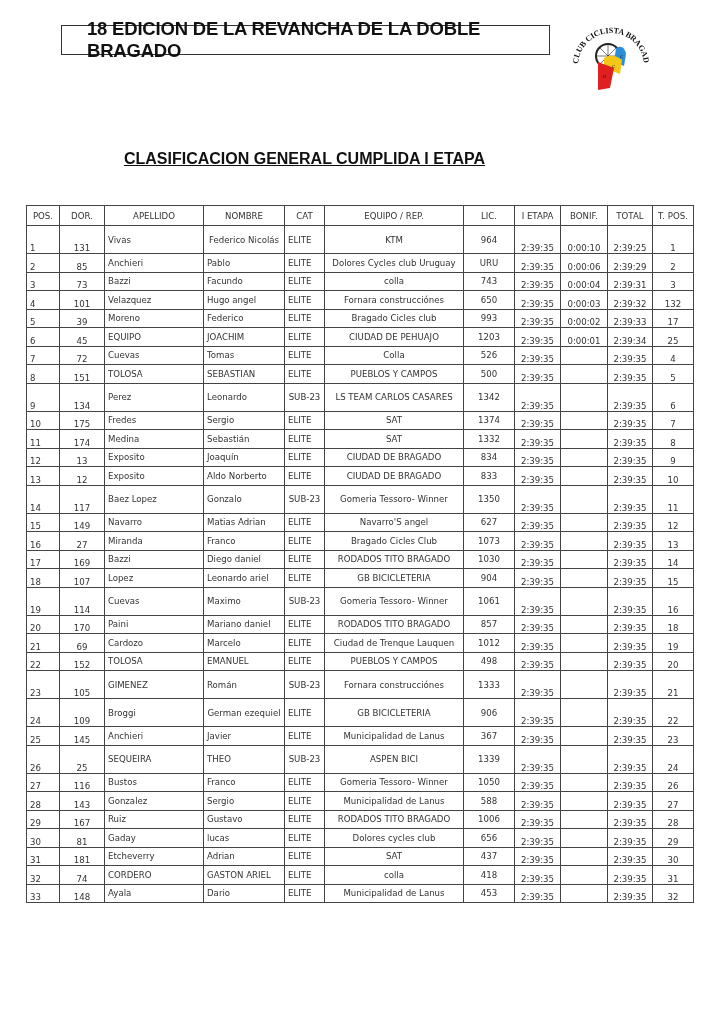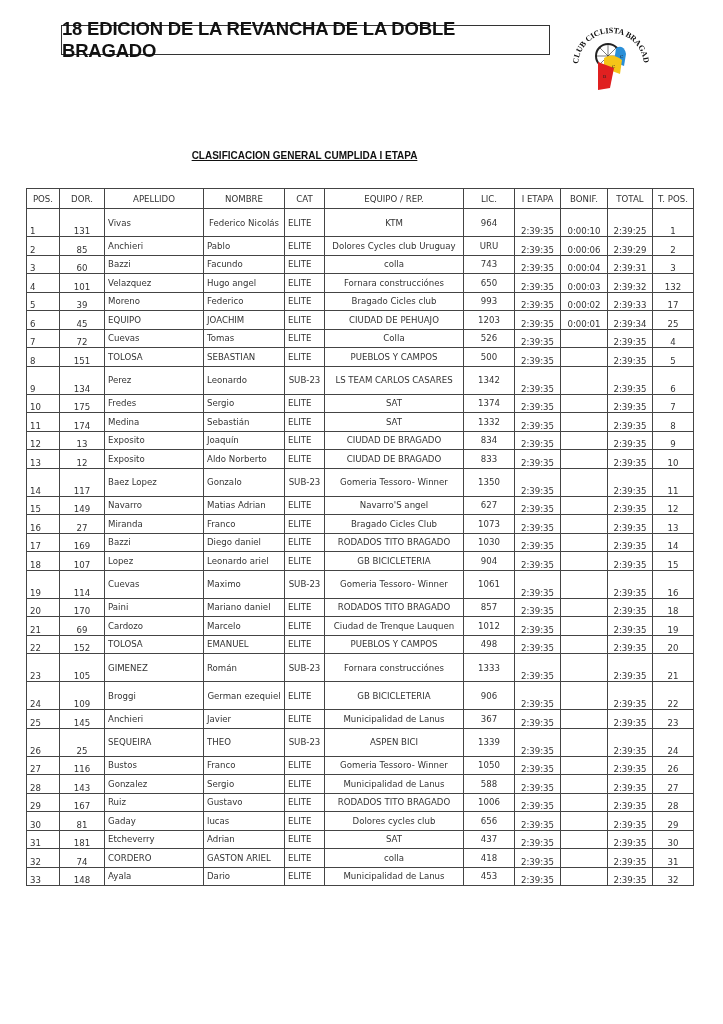--- a/index.html
+++ b/index.html
@@ -3,28 +3,29 @@
   <meta charset="utf-8">
   <style>
     html, body { margin: 0; padding: 0; background: #ffffff; }
     body { width: 723px; height: 1024px; position: relative; overflow: hidden; font-family: "Liberation Sans", sans-serif; color: #222; }
     .title-box {
       position: absolute; left: 61px; top: 25px; width: 489px; height: 30px;
       border: 1.5px solid #333; box-sizing: border-box;
       display: flex; align-items: center; justify-content: center;
       font-family: "Liberation Sans", sans-serif; font-weight: bold; font-size: 18.5px; color: #111;
       letter-spacing: -0.2px;
+      padding-left: 25px;
     }
     .logo { position: absolute; left: 568px; top: 18px; width: 86px; height: 72px; }
     .subtitle {
       position: absolute; left: 0; width: 609px; top: 150px; text-align: center;
-      font-weight: bold; font-size: 10px; text-decoration: underline; color: #111;
+      font-weight: bold; font-size: 16px; text-decoration: underline; color: #111;
     }
     table.results {
-      position: absolute; left: 26px; top: 188px;
+      position: absolute; left: 26px; top: 205px;
       border-collapse: collapse; table-layout: fixed; width: 667px;
       font-family: "DejaVu Sans", sans-serif; font-size: 8.6px; color: #333; padding-left: 20px;
     }
     table.results th, table.results td {
       border: 1px solid #444; padding: 0 3px; overflow: hidden; white-space: nowrap;
     }
     table.results th { font-weight: normal; height: 19px; text-align: center; }
     table.results td { height: 17.5px; }
     table.results tr.tall td { height: 27px; }
     td.c { text-align: center; }
@@ -116,21 +117,21 @@
         <td class="l mid">ELITE</td>
         <td class="c mid">Dolores Cycles club Uruguay</td>
         <td class="c mid">URU</td>
         <td class="c bottom">2:39:35</td>
         <td class="c bottom">0:00:06</td>
         <td class="c bottom">2:39:29</td>
         <td class="c bottom">2</td>
       </tr>
       <tr>
         <td class="pos">3</td>
-        <td class="c bottom">60</td>
+        <td class="c bottom">73</td>
         <td class="l mid">Bazzi</td>
         <td class="l mid">Facundo</td>
         <td class="l mid">ELITE</td>
         <td class="c mid">colla</td>
         <td class="c mid">743</td>
         <td class="c bottom">2:39:35</td>
         <td class="c bottom">0:00:04</td>
         <td class="c bottom">2:39:31</td>
         <td class="c bottom">3</td>
       </tr>

